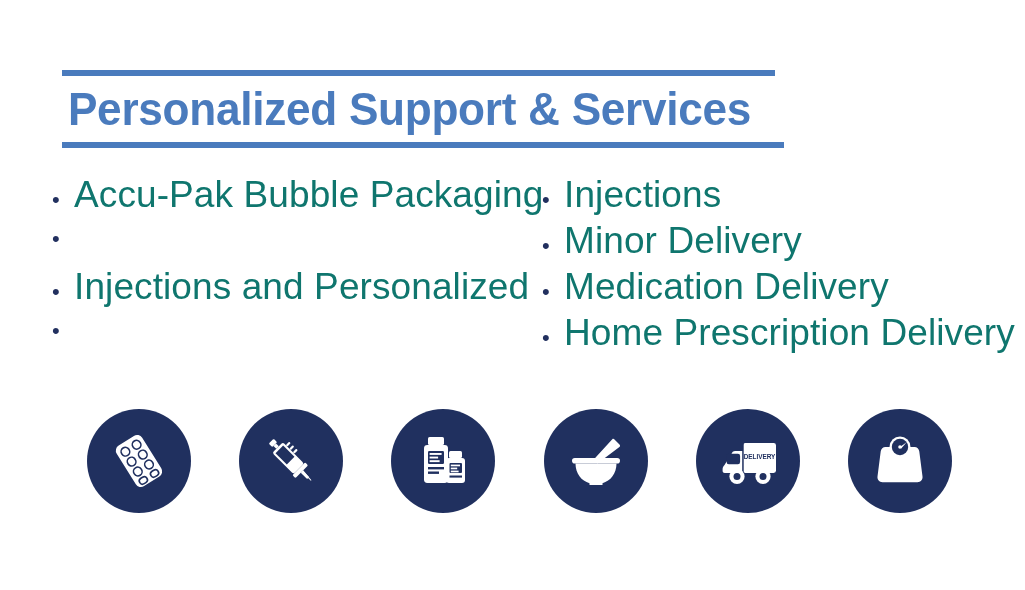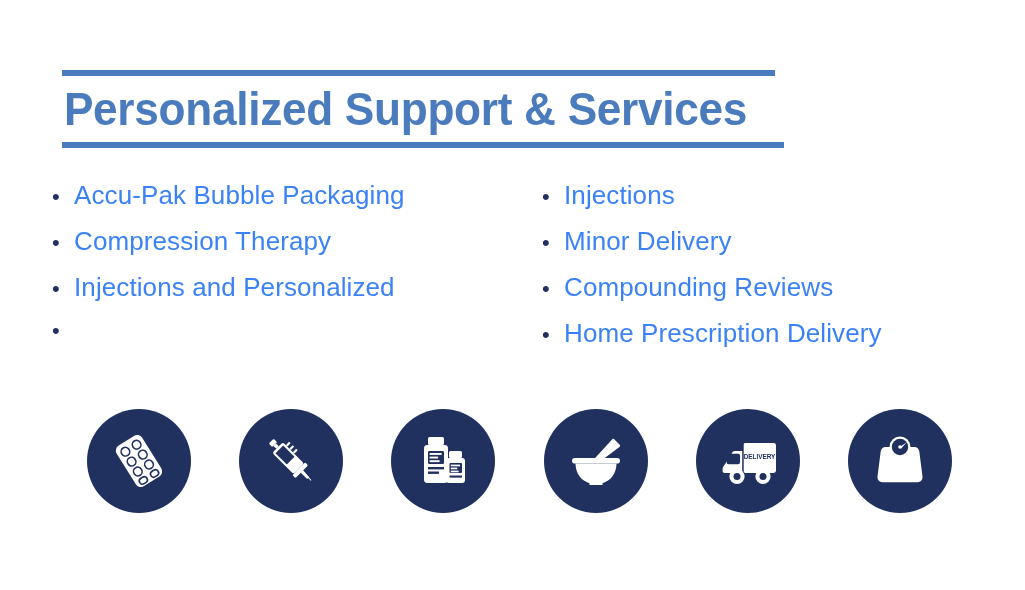--- a/index.html
+++ b/index.html
@@ -20,20 +20,21 @@
     inset: 0;
     background: #ffffff;
   }
 
   
   .title-block {
     position: absolute;
     left: 62px;
     top: 70px;
     width: 722px;
+    text-align: center;
   }
   .rule {
     background: #4a7bbd;
     width: 713px;
     height: 6px;
   }
   .rule.bottom {
     width: 722px;
     height: 6px;
   }
@@ -76,23 +77,23 @@
   }
   .bullet {
     width: 22px;
     flex: 0 0 22px;
     font-size: 22px;
     line-height: 30px;
     color: #22305f;
     text-align: left;
   }
   .li-label {
-    font-size: 26px;
+    font-size: 37px;
     line-height: 34px;
-    color: #3b82f6;
+    color: #0f766e;
     font-weight: 400;
     letter-spacing: 0.1px;
     white-space: nowrap;
   }
 
   
   .icon-row {
     position: absolute;
     left: 87px;
     top: 408px;
@@ -128,21 +129,20 @@
 
   <div class="lists">
 
     <div class="col col-left">
       <div class="li">
         <span class="bullet">•</span>
         <span class="li-label">Accu-Pak Bubble Packaging</span>
       </div>
       <div class="li">
         <span class="bullet">•</span>
-        <span class="li-label">Compression Therapy</span>
       </div>
       <div class="li">
         <span class="bullet">•</span>
         <span class="li-label">Injections and Personalized</span>
       </div>
       <div class="li">
         <span class="bullet">•</span>
       </div>
     </div>
 
@@ -150,21 +150,21 @@
       <div class="li">
         <span class="bullet">•</span>
         <span class="li-label">Injections</span>
       </div>
       <div class="li">
         <span class="bullet">•</span>
         <span class="li-label">Minor Delivery</span>
       </div>
       <div class="li">
         <span class="bullet">•</span>
-        <span class="li-label">Compounding Reviews</span>
+        <span class="li-label">Medication Delivery</span>
       </div>
       <div class="li">
         <span class="bullet">•</span>
         <span class="li-label">Home Prescription Delivery</span>
       </div>
     </div>
 
   </div>
 
   <div class="icon-row">

